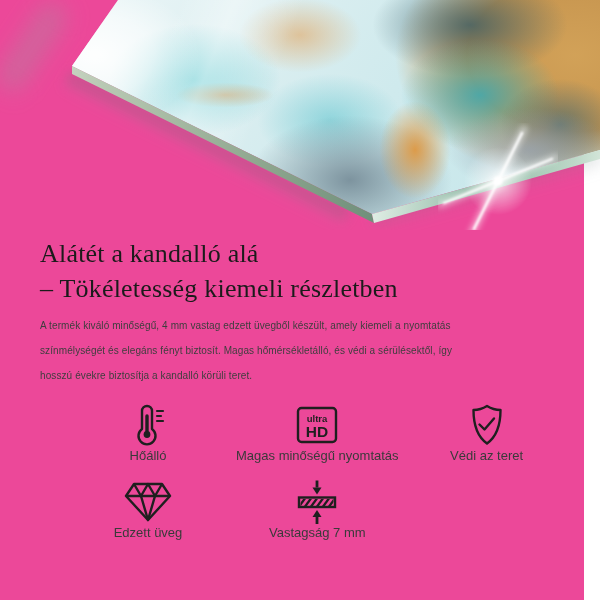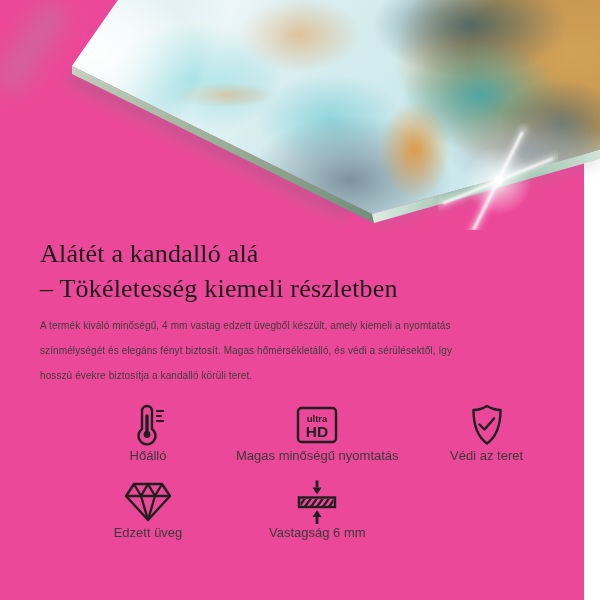--- a/index.html
+++ b/index.html
@@ -204,18 +204,18 @@
               <line x1="21" y1="30" x2="29" y2="19"></line>
               <line x1="27" y1="30" x2="35" y2="19"></line>
               <line x1="33" y1="30" x2="41" y2="19"></line>
             </g>
             <line x1="22" y1="2.5" x2="22" y2="9.5" stroke="#1f1f1f" stroke-width="2.8"></line>
             <polygon points="17.5,9.5 26.5,9.5 22,16.5" fill="#1f1f1f"></polygon>
             <line x1="22" y1="46" x2="22" y2="39" stroke="#1f1f1f" stroke-width="2.8"></line>
             <polygon points="17.5,39 26.5,39 22,32" fill="#1f1f1f"></polygon>
           </svg>
         </div>
-        <div class="feature-label">Vastagság 6 mm</div>
+        <div class="feature-label">Vastagság 7 mm</div>
       </div>
 
     </div>
   </div>
 </div>
 
 </body></html>

